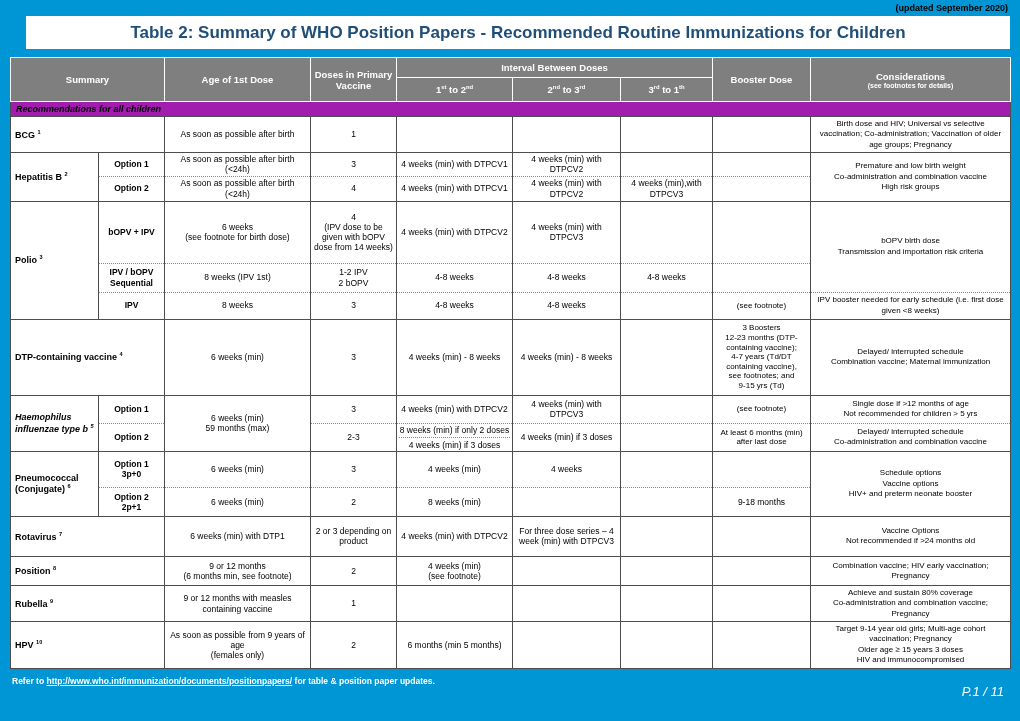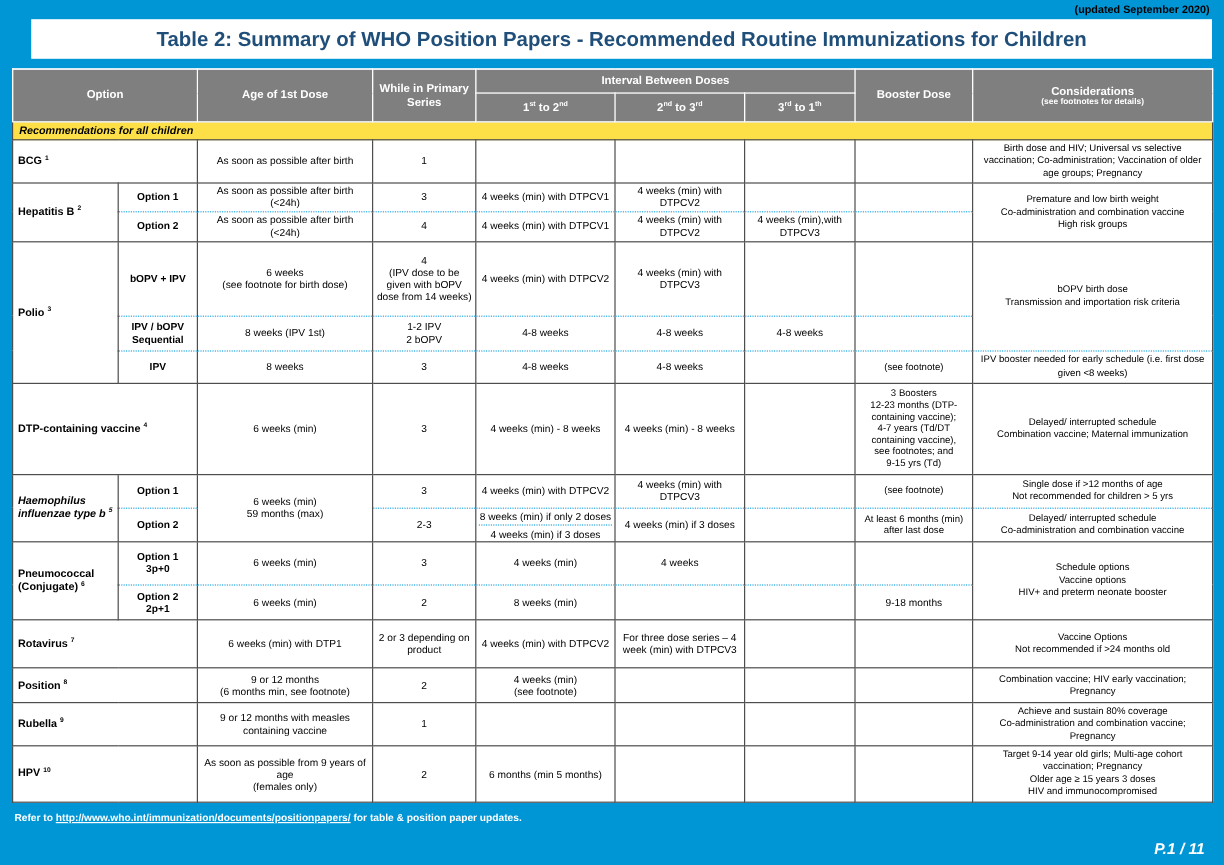--- a/index.html
+++ b/index.html
@@ -14,39 +14,39 @@
 
   table { border-collapse:collapse; table-layout:fixed; width:1000px; margin:0 10px; background:#fff; border:1px solid #333; }
   th { background:#7F7F7F; color:#fff; border:1px solid #fff; font-size:9.5px; font-weight:bold;
        text-align:center; vertical-align:middle; padding:1px 2px; }
   td { border:1px solid #4d4d4d; font-size:8.5px; color:#000; text-align:center;
        vertical-align:middle; padding:1px 2px; background:#fff; line-height:1.2; }
   [data-bind] { white-space:pre-line; }
 
   sup { font-size:0.62em; vertical-align:super; }
 
-  .section-row td { background:#fde047; text-align:left; font-style:italic; font-weight:bold;
+  .section-row td { background:#a21caf; text-align:left; font-style:italic; font-weight:bold;
                     font-size:9px; padding:1px 2px 1px 5px; }
 
   .aname { text-align:left; font-weight:bold; font-size:9px; padding-left:4px; }
   .it { font-style:italic; }
   .opt { font-weight:bold;text-align:center; }
   .cons { text-align:center; font-size:8px; padding:2px 4px; line-height:1.3; }
   .boost { font-size:8px; }
 
   .db { border-bottom:1px dotted #29A8E0; }
   .dt { border-top:1px dotted #29A8E0; }
   .stk > div + div { border-top:1px dotted #29A8E0; margin-top:2px; padding-top:2px; }
 
   .cons-h-sub { font-size:7px; font-weight:bold; }
 
   .footer { margin:7px 12px 0 12px; color:#fff; font-size:8.5px; font-weight:bold; }
   .footer .line { margin-bottom:7px; }
   .footer a { color:#fff; text-decoration:underline; }
-  .pagenum { position:absolute; right:16px; bottom:6px; color:#fff; font-weight:bold;
+  .pagenum { position:absolute; right:16px; bottom:22px; color:#fff; font-weight:normal;
              font-style:italic; font-size:13px; }
 </style>
 </head>
 <body>
 
 <div class="page">
 
   <div class="updated" data-bind="page.updated">(updated September 2020)</div>
 
   <div class="titlebar">
@@ -61,23 +61,23 @@
         <col style="width:86px">
       <col style="width:116px">
         <col style="width:108px">
         <col style="width:92px">
         <col style="width:98px">
         <col style="width:200px">
     </colgroup>
 
     <thead>
       <tr style="height:20px">
-        <th rowspan="2" colspan="2" data-bind="header.antigen">Option</th>
+        <th rowspan="2" colspan="2" data-bind="header.antigen">Summary</th>
         <th rowspan="2" data-bind="header.age">Age of 1st Dose</th>
-        <th rowspan="2" data-bind="header.doses">While in Primary Series</th>
+        <th rowspan="2" data-bind="header.doses">Doses in Primary Vaccine</th>
         <th colspan="3" data-bind="header.interval">Interval Between Doses</th>
         <th rowspan="2" data-bind="header.booster">Booster Dose</th>
         <th rowspan="2">
           <div data-bind="header.considerations">Considerations</div>
           <div class="cons-h-sub" data-bind="header.considerations_sub">(see footnotes for details)</div>
         </th>
       </tr>
       <tr style="height:24px">
         <th><span data-bind="header.i12.0">1</span><sup data-bind="header.i12.1">st</sup><span data-bind="header.i12.2"> to 2</span><sup data-bind="header.i12.3">nd</sup></th>
         <th><span data-bind="header.i23.0">2</span><sup data-bind="header.i23.1">nd</sup><span data-bind="header.i23.2"> to 3</span><sup data-bind="header.i23.3">rd</sup></th>

